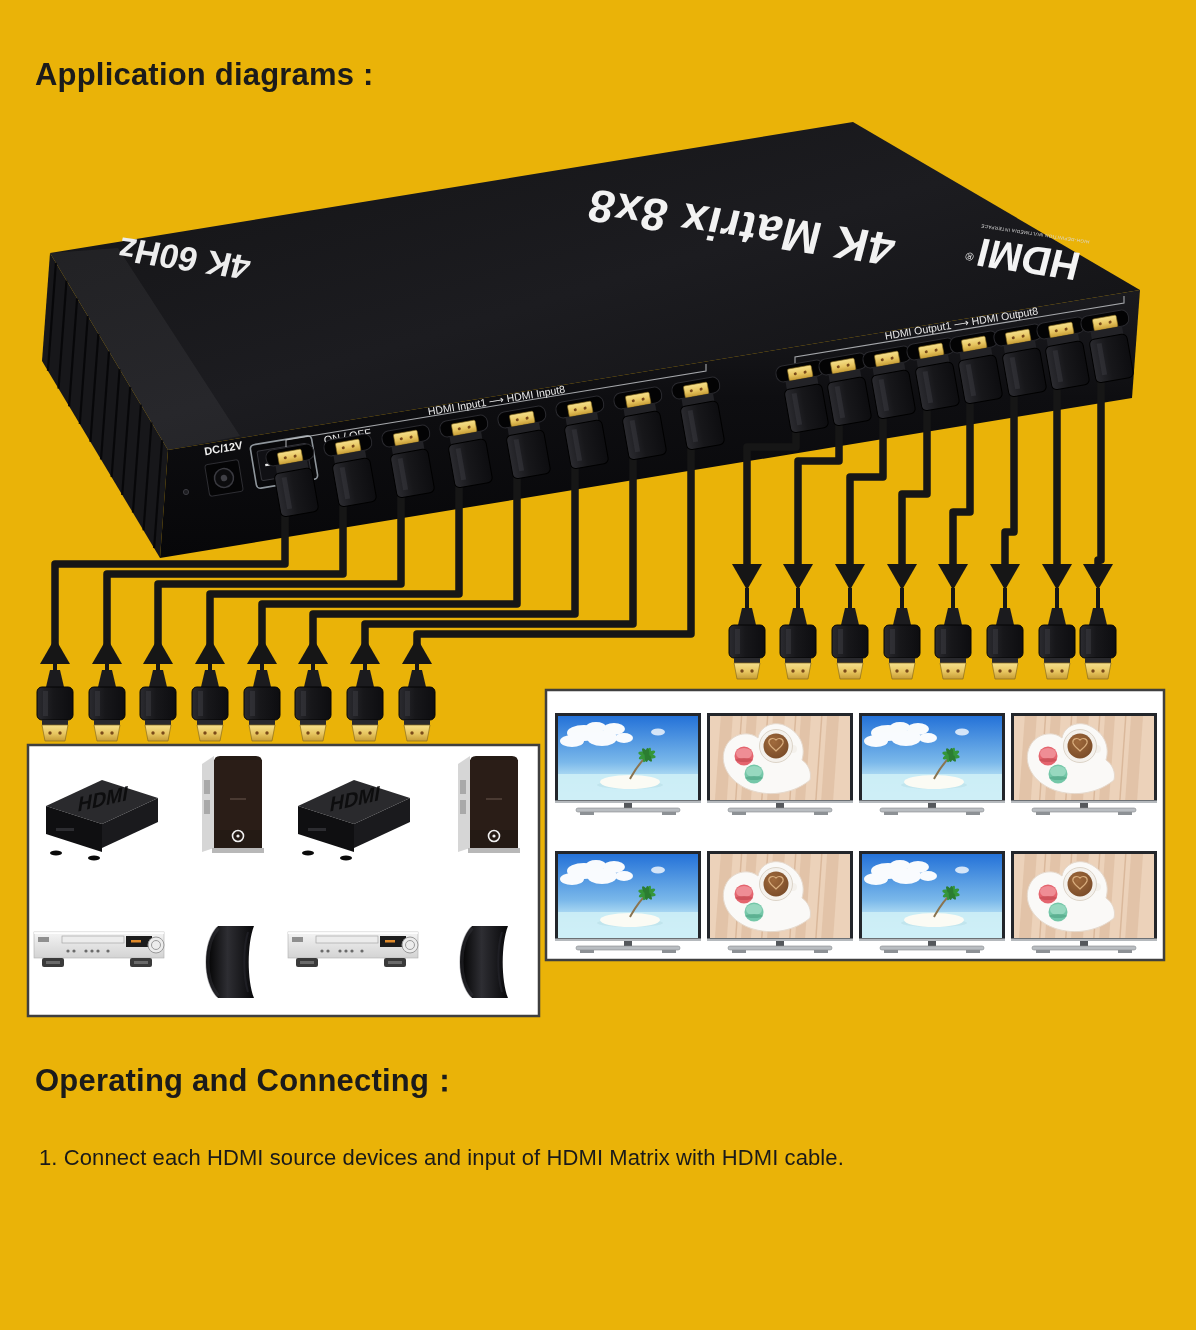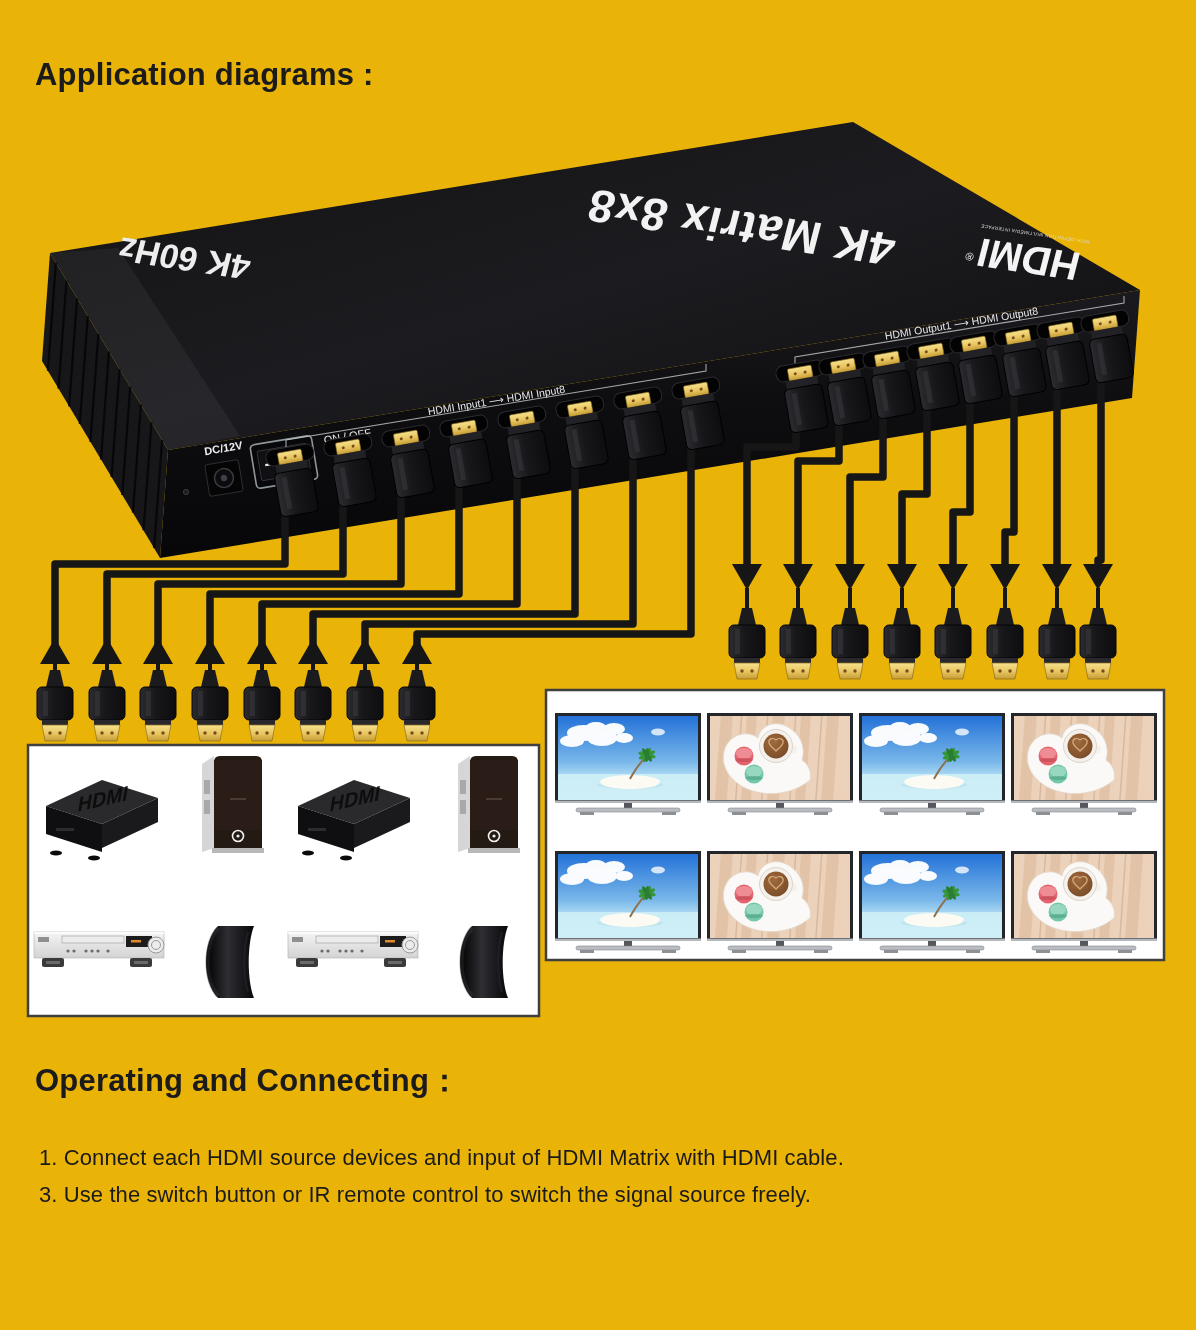--- a/index.html
+++ b/index.html
@@ -389,16 +389,15 @@
       <use href="#sym-tv-coffee" transform="translate(710,854)"></use>
       <use href="#sym-tv-island" transform="translate(862,854)"></use>
       <use href="#sym-tv-coffee" transform="translate(1014,854)"></use>
     </g>
   </svg>
 
   <h2 class="t2">Operating and Connecting：</h2>
 
   <div class="steps">
     <div>1. Connect each HDMI source devices and input of HDMI Matrix with HDMI cable.</div>
-    <div>3. Use the switch button or IR remote control to switch the signal source freely.</div>
   </div>
 
 </div>
 
 </body></html>

